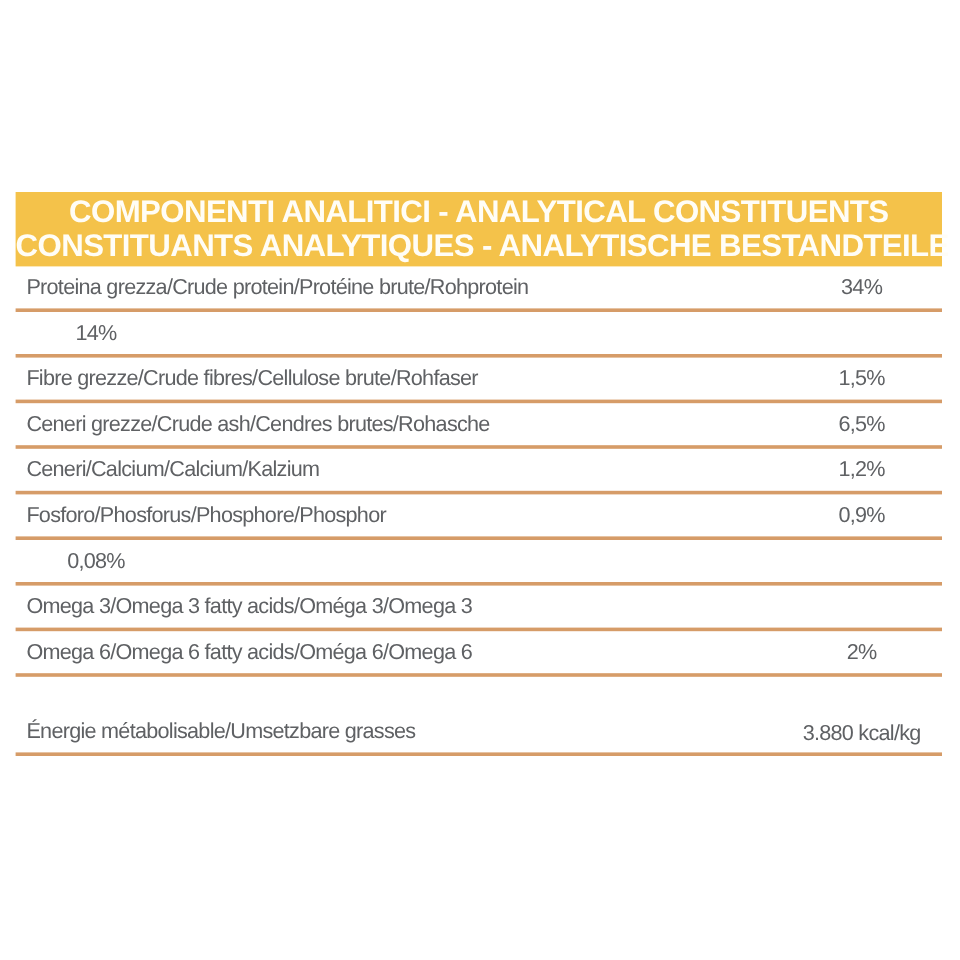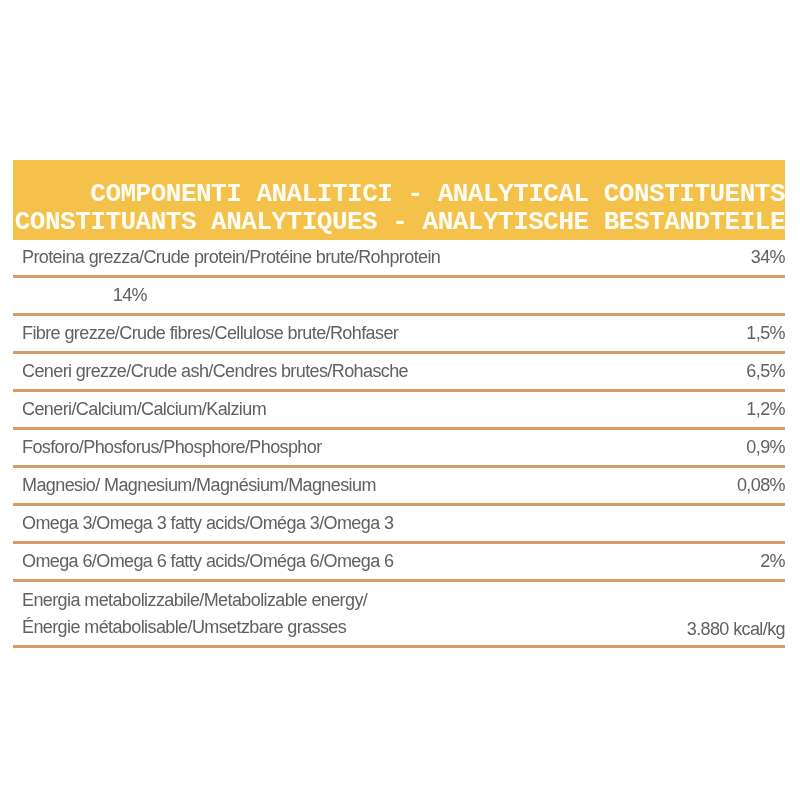--- a/index.html
+++ b/index.html
@@ -21,49 +21,48 @@
     background: #ffffff;
   }
   .analytical-table {
     position: absolute;
     left: 13px; top: 160px;
     width: 772px;
   }
   .banner {
     background: var(--banner);
     color: var(--header-text);
-    text-align: right;
+    text-align: center;
     font-weight: bold;
     font-size: 26px;
     line-height: 28px;
     letter-spacing: -0.5px;
-    padding: 20px 0 4px 0;
+    padding: 2px 0 4px 0;
     text-transform: uppercase;
-    font-family: Liberation Mono, monospace;
   }
   .banner .hline { display: block; white-space: nowrap; }
   .rows { }
   .row {
     display: flex;
     align-items: center;
     height: 38px;
     border-bottom: 3px solid var(--divider);
     color: var(--body-text);
     font-size: 18px;
     letter-spacing: -0.6px;
   }
   .row-label {
     flex: 1;
     padding-left: 9px;
     white-space: nowrap;
     overflow: hidden;
   }
   .row-value {
     width: 134px;
-    text-align: right;
+    text-align: center;
     white-space: nowrap;
   }
   .row.energy {
     height: 66px;
     align-items: flex-end;
     padding-bottom: 4px;
   }
   .row.energy .row-label { line-height: 27px; }
   .row.energy .row-value { padding-bottom: 1px; }
 </style>
@@ -102,36 +101,35 @@
     <div class="row-label">Ceneri/Calcium/Calcium/Kalzium</div>
     <div class="row-value">1,2%</div>
   </div>
 
   <div class="row">
     <div class="row-label">Fosforo/Phosforus/Phosphore/Phosphor</div>
     <div class="row-value">0,9%</div>
   </div>
 
   <div class="row">
-    <div class="row-label">Magnesio/ Magnesium/Magnésium/Magnesium</div>
     <div class="row-value">0,08%</div>
   </div>
 
   <div class="row">
     <div class="row-label">Omega 3/Omega 3 fatty acids/Oméga 3/Omega 3</div>
   </div>
 
   <div class="row">
     <div class="row-label">Omega 6/Omega 6 fatty acids/Oméga 6/Omega 6</div>
     <div class="row-value">2%</div>
   </div>
 </div>
 
     <div class="row energy">
       <div class="row-label">
-        <span>Energia metabolizzabile/Metabolizable energy/</span><br>
+        <br>
         <span>Énergie métabolisable/Umsetzbare grasses</span>
       </div>
       <div class="row-value">3.880 kcal/kg</div>
     </div>
 
   </div>
 </div>
 
 </body></html>

